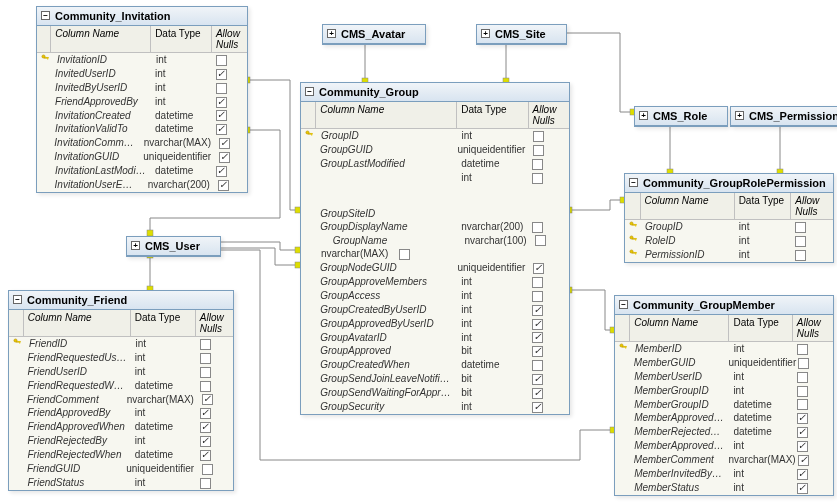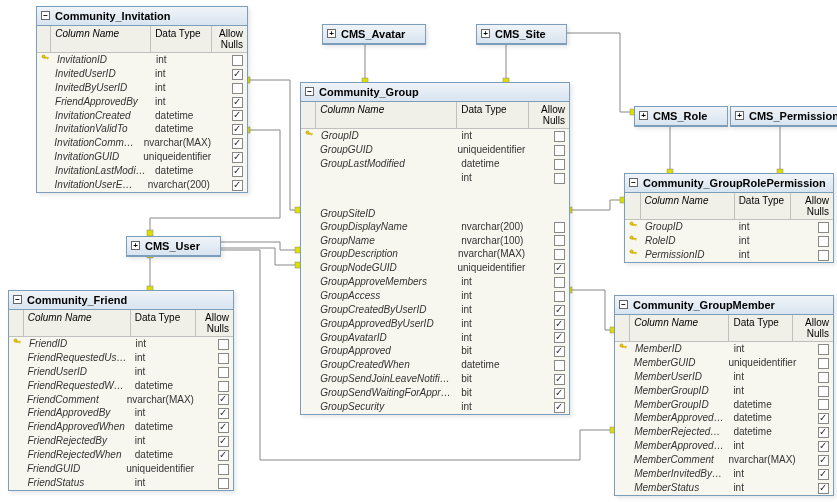--- a/index.html
+++ b/index.html
@@ -47,21 +47,21 @@
   font-size: 10px;
   color: #000;
   border-right: 1px solid #c0c0c0;
 }
 .cols-header > div:last-child { border-right: none; }
 .row { display: flex; }
 .row > div { padding: 1px 4px; font-size: 10px; color: #333; }
 .col-key { width: 16px; }
 .col-name { width: 130px; overflow: hidden; white-space: nowrap; text-overflow: ellipsis; font-style: italic; }
 .col-type { width: 78px; }
-.col-null { width: 44px; text-align: right; }
+.col-null { width: 44px; text-align: left; font-style: italic; }
 .key-icon {
   width: 10px; height: 10px;
   display: inline-block;
 }
 .key-icon svg { width: 10px; height: 10px; }
 .chk {
   width: 11px; height: 11px;
   border: 1px solid #888;
   background: #fff;
   display: inline-block;
@@ -274,27 +274,26 @@
         <div class="col-null"><span class="chk"></span></div>
       </div>
       <div class="row">
         <div class="col-key"></div>
         <div class="col-name" style="width: 155px;">GroupDisplayName</div>
         <div class="col-type">nvarchar(200)</div>
         <div class="col-null"><span class="chk"></span></div>
       </div>
       <div class="row">
         <div class="col-key"></div>
-        <div class="col-name" style="width: 155px;">GroupName</div>
+        <div class="col-name" style="width: 155px; margin-left: 13px;">GroupName</div>
         <div class="col-type">nvarchar(100)</div>
         <div class="col-null"><span class="chk"></span></div>
       </div>
       <div class="row">
         <div class="col-key"></div>
-        <div class="col-name" style="width: 155px;">GroupDescription</div>
         <div class="col-type">nvarchar(MAX)</div>
         <div class="col-null"><span class="chk"></span></div>
       </div>
       <div class="row">
         <div class="col-key"></div>
         <div class="col-name" style="width: 155px;">GroupNodeGUID</div>
         <div class="col-type">uniqueidentifier</div>
         <div class="col-null"><span class="chk checked"></span></div>
       </div>
       <div class="row">

